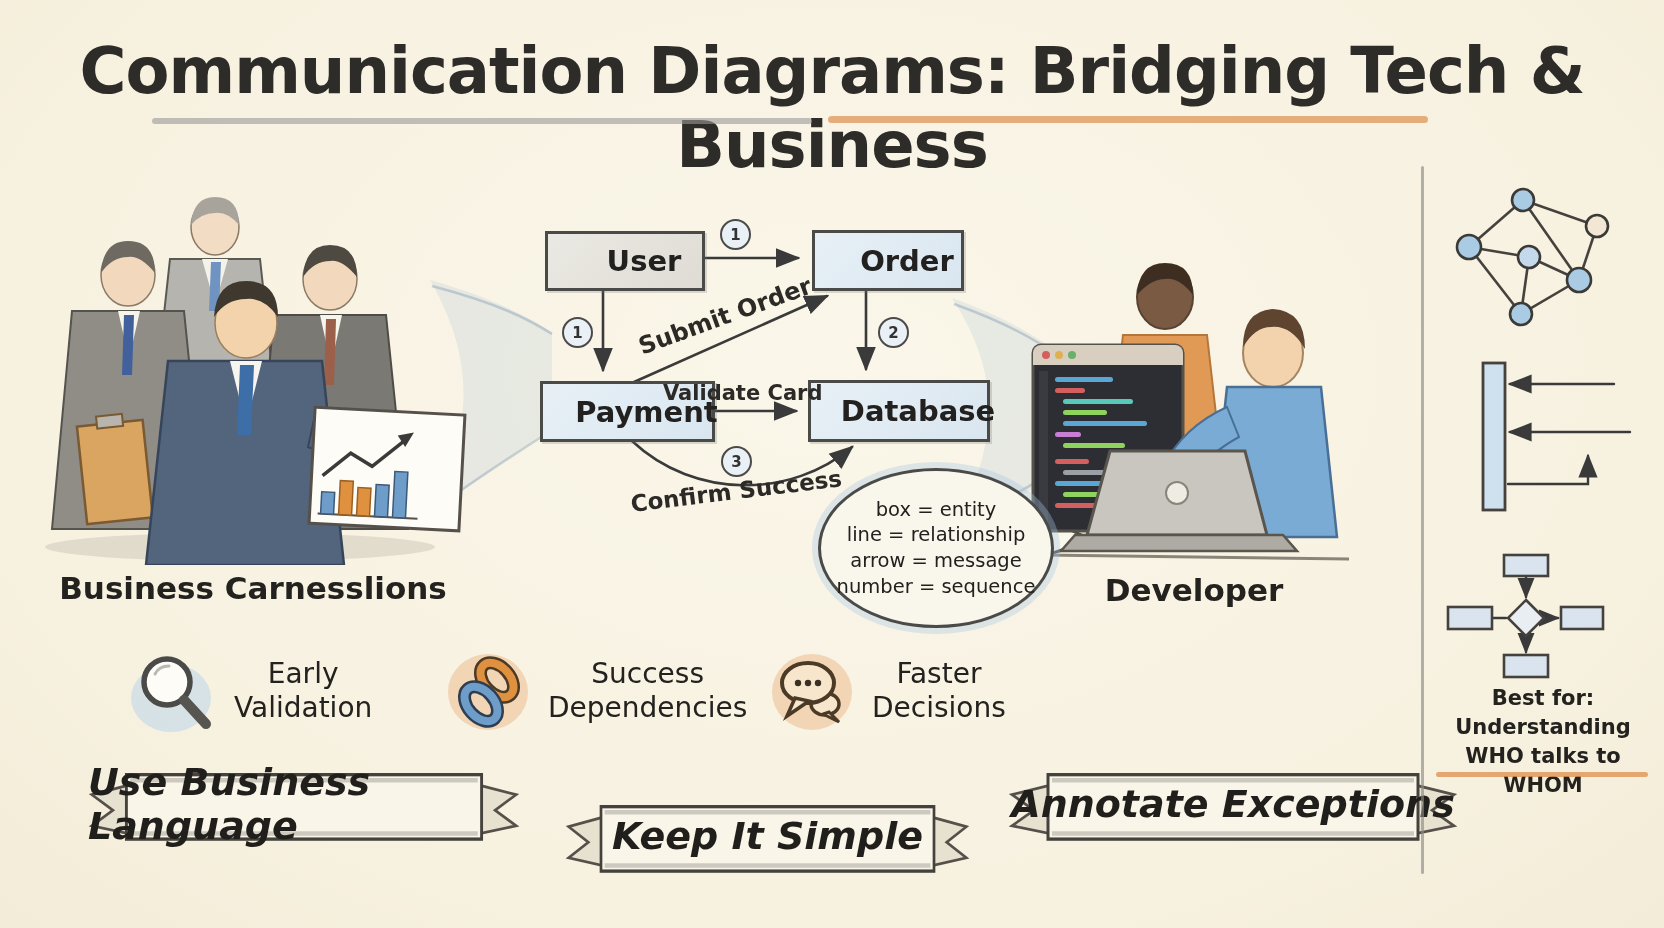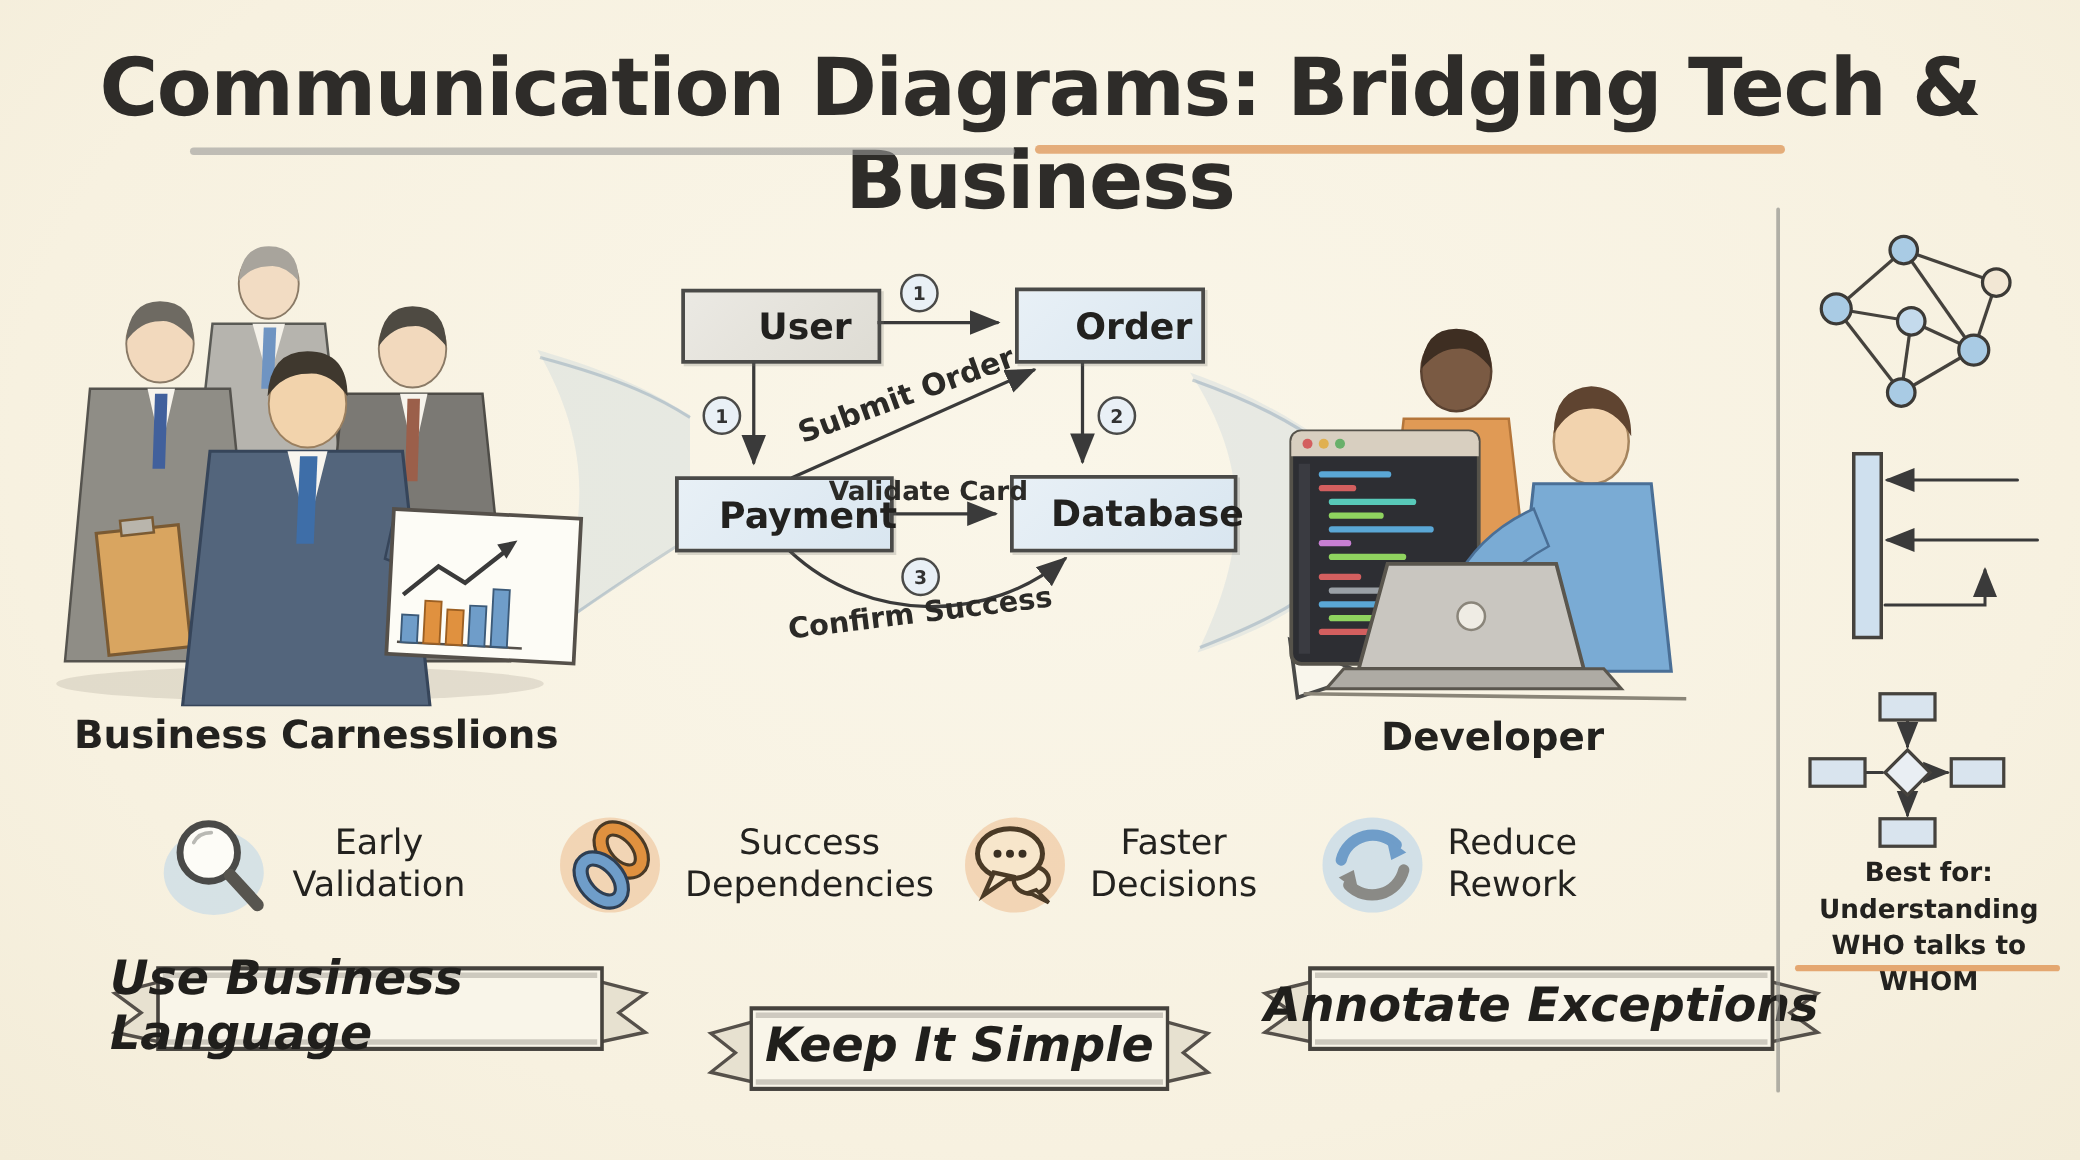--- a/index.html
+++ b/index.html
@@ -185,20 +185,26 @@
 
   <div class="abs seq" style="left:720px;top:219px;">1</div>
   <div class="abs seq" style="left:562px;top:317px;">1</div>
   <div class="abs seq" style="left:878px;top:317px;">2</div>
   <div class="abs seq" style="left:721px;top:446px;">3</div>
 
   <div class="abs msg" style="left:630px;top:302px;width:190px;text-align:center;transform:rotate(-20deg);font-size:24px;">Submit Order</div>
   <div class="abs msg" style="left:663px;top:381px;width:150px;text-align:center;">Validate Card</div>
   <div class="abs msg" style="left:630px;top:480px;width:180px;text-align:center;transform:rotate(-7deg);font-size:23px;">Confirm Success</div>
 
+  <div class="abs bubble">
+    <div class="ln">box = entity</div>
+    <div class="ln">line = relationship</div>
+    <div class="ln">arrow = message</div>
+    <div class="ln">number = sequence</div>
+  </div>
 
   <div class="abs benefit" style="left:128px;top:646px;">
     <svg width="92" height="90" viewBox="0 0 90 90">
       <ellipse cx="42" cy="52" rx="40" ry="34" fill="#bcd6ea" opacity="0.55"></ellipse>
       <circle cx="38" cy="36" r="23" fill="#fdfcf7" stroke="#4a4a48" stroke-width="5.5"></circle>
       <path d="M26,28 Q30,20 40,20" stroke="#b9b9b4" stroke-width="3" fill="none" stroke-linecap="round"></path>
       <line x1="55" y1="54" x2="77" y2="78" stroke="#57554f" stroke-width="10" stroke-linecap="round"></line>
     </svg>
     <div class="txt">
       <div>Early</div>
@@ -234,33 +240,20 @@
       <circle cx="31" cy="37" r="3.2" fill="#3a2f22"></circle>
       <circle cx="41" cy="37" r="3.2" fill="#3a2f22"></circle>
       <circle cx="51" cy="37" r="3.2" fill="#3a2f22"></circle>
     </svg>
     <div class="txt">
       <div>Faster</div>
       <div>Decisions</div>
     </div>
   </div>
 
-  <div class="abs benefit" style="left:1052px;top:646px;">
-    <svg width="92" height="90" viewBox="0 0 90 90">
-      <ellipse cx="45" cy="46" rx="40" ry="38" fill="#b9d4ea" opacity="0.6"></ellipse>
-      <path d="M20,42 A26,26 0 0 1 64,30" fill="none" stroke="#6f9dc9" stroke-width="9" stroke-linecap="round"></path>
-      <polygon points="72,36 56,24 60,42" fill="#6f9dc9"></polygon>
-      <path d="M70,50 A26,26 0 0 1 26,62" fill="none" stroke="#8a8a86" stroke-width="9" stroke-linecap="round"></path>
-      <polygon points="18,56 34,68 30,50" fill="#8a8a86"></polygon>
-    </svg>
-    <div class="txt">
-      <div>Reduce</div>
-      <div>Rework</div>
-    </div>
-  </div>
 
   <div class="abs" style="left:88px;top:768px;width:432px;height:80px;">
     <svg width="432" height="80" viewBox="0 0 450 72" preserveAspectRatio="none">
       <polygon points="4,24 58,12 58,62 4,52 26,38" fill="#e7e1d0" stroke="#55504a" stroke-width="2.5"></polygon>
       <polygon points="446,24 392,12 392,62 446,52 424,38" fill="#e7e1d0" stroke="#55504a" stroke-width="2.5"></polygon>
       <rect x="40" y="6" width="370" height="58" fill="#f9f5e9" stroke="#45423d" stroke-width="3"></rect>
       <line x1="44" y1="11" x2="406" y2="11" stroke="#9a968c" stroke-width="4" opacity="0.45"></line>
       <line x1="44" y1="59" x2="406" y2="59" stroke="#9a968c" stroke-width="4" opacity="0.45"></line>
     </svg>
     <div class="ribbon-label">Use Business Language</div>

